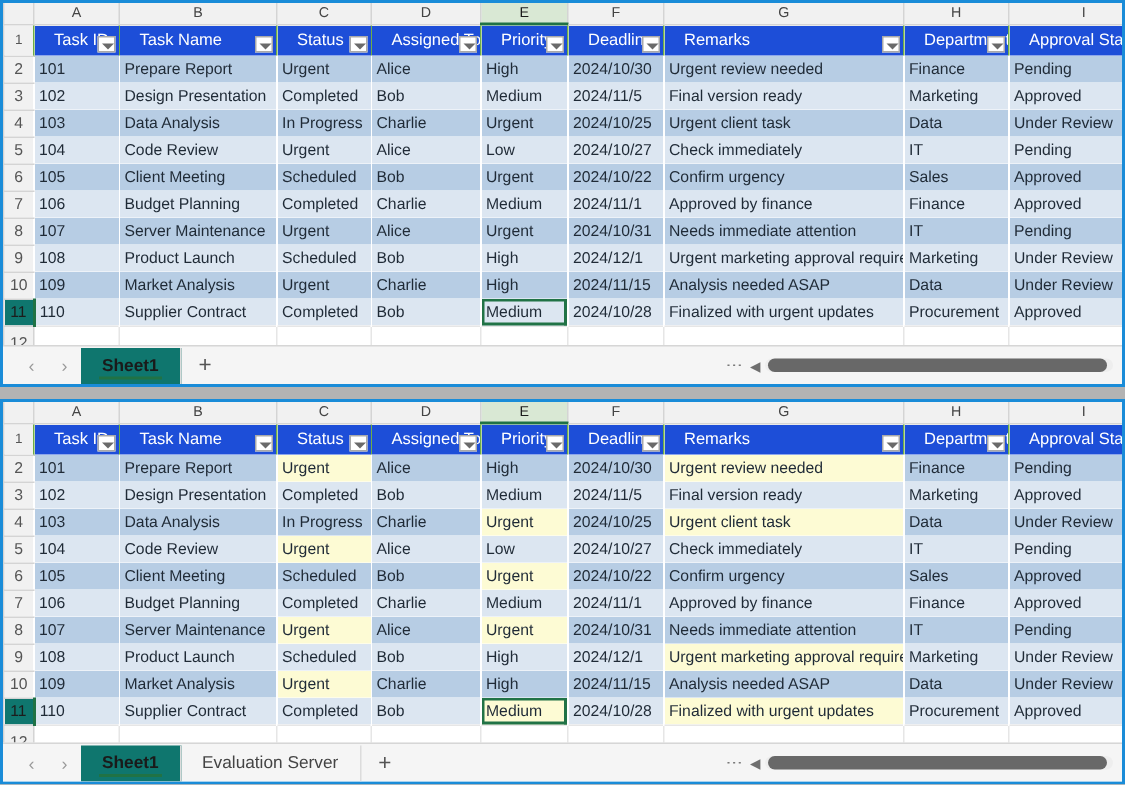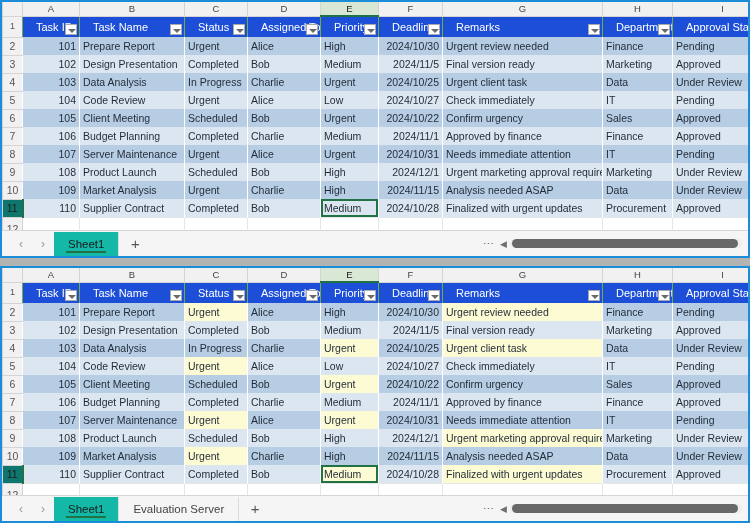--- a/index.html
+++ b/index.html
@@ -116,21 +116,21 @@
     height: 17px;
     font-size: 10.5px;
     padding: 0 3px;
     white-space: nowrap;
     overflow: hidden;
     vertical-align: middle;
     border-right: 1px solid transparent;
   }
   tr.band-a td.cell { background: #b7cde4; }
   tr.band-b td.cell { background: #dce6f1; }
-  td.num { text-align: right; }
+  td.num { text-align: left; }
 
   
   tr.erow td {
     height: 17px;
     background: #ffffff;
     border: 1px solid #e6e6e6;
     font-size: 10.5px;
   }
   tr.erow td.rowhdr { background:#f1f1f1; border:1px solid #d4d4d4; }
 
@@ -171,22 +171,22 @@
     height: 24px;
     display: flex; align-items: center;
     padding: 0 14px;
     font-size: 11.5px;
     color: #444;
     border-right: 1px solid #dcdcdc;
     position: relative;
   }
   .tab.active {
     color: #1a1a1a;
-    font-weight: normal;
-    background: #14b8a6;
+    font-weight: bold;
+    background: #0f766e;
   }
   .tab.active::after {
     content: "";
     position: absolute;
     left: 12px; right: 12px; bottom: 3px;
     height: 2px; background: #207245;
   }
   .addtab {
     width: 32px; height: 22px;
     display: flex; align-items: center; justify-content: center;

